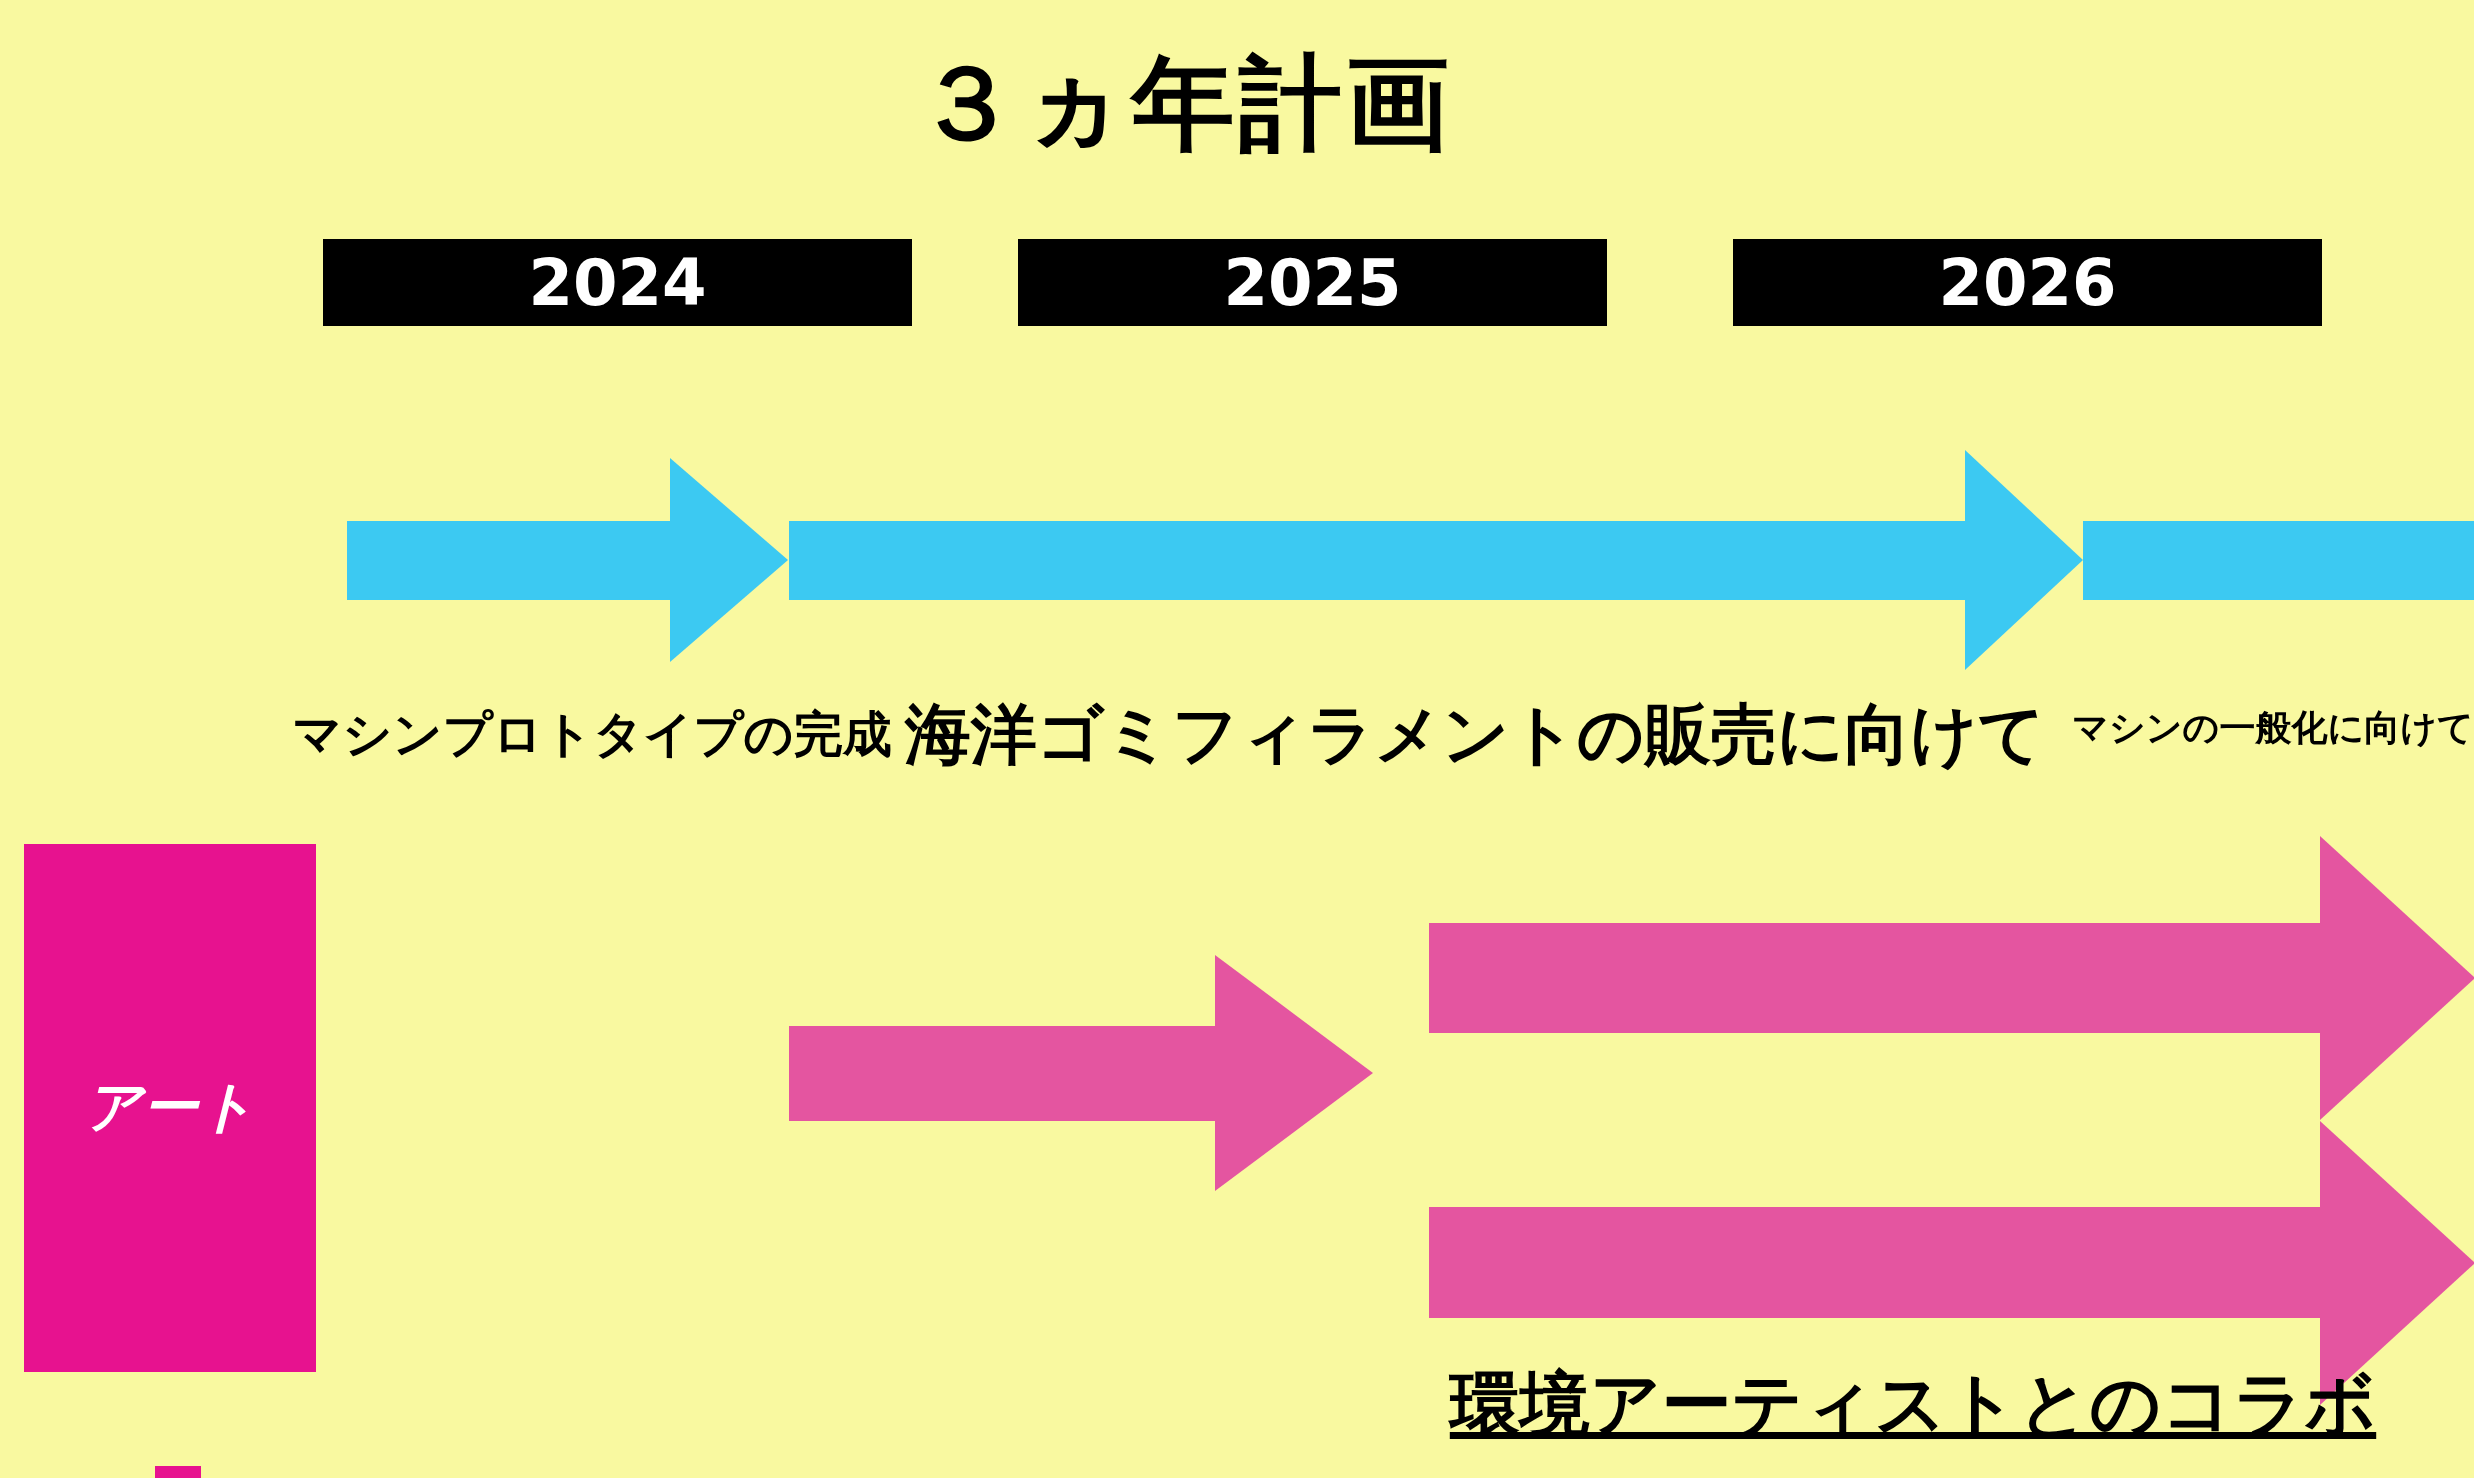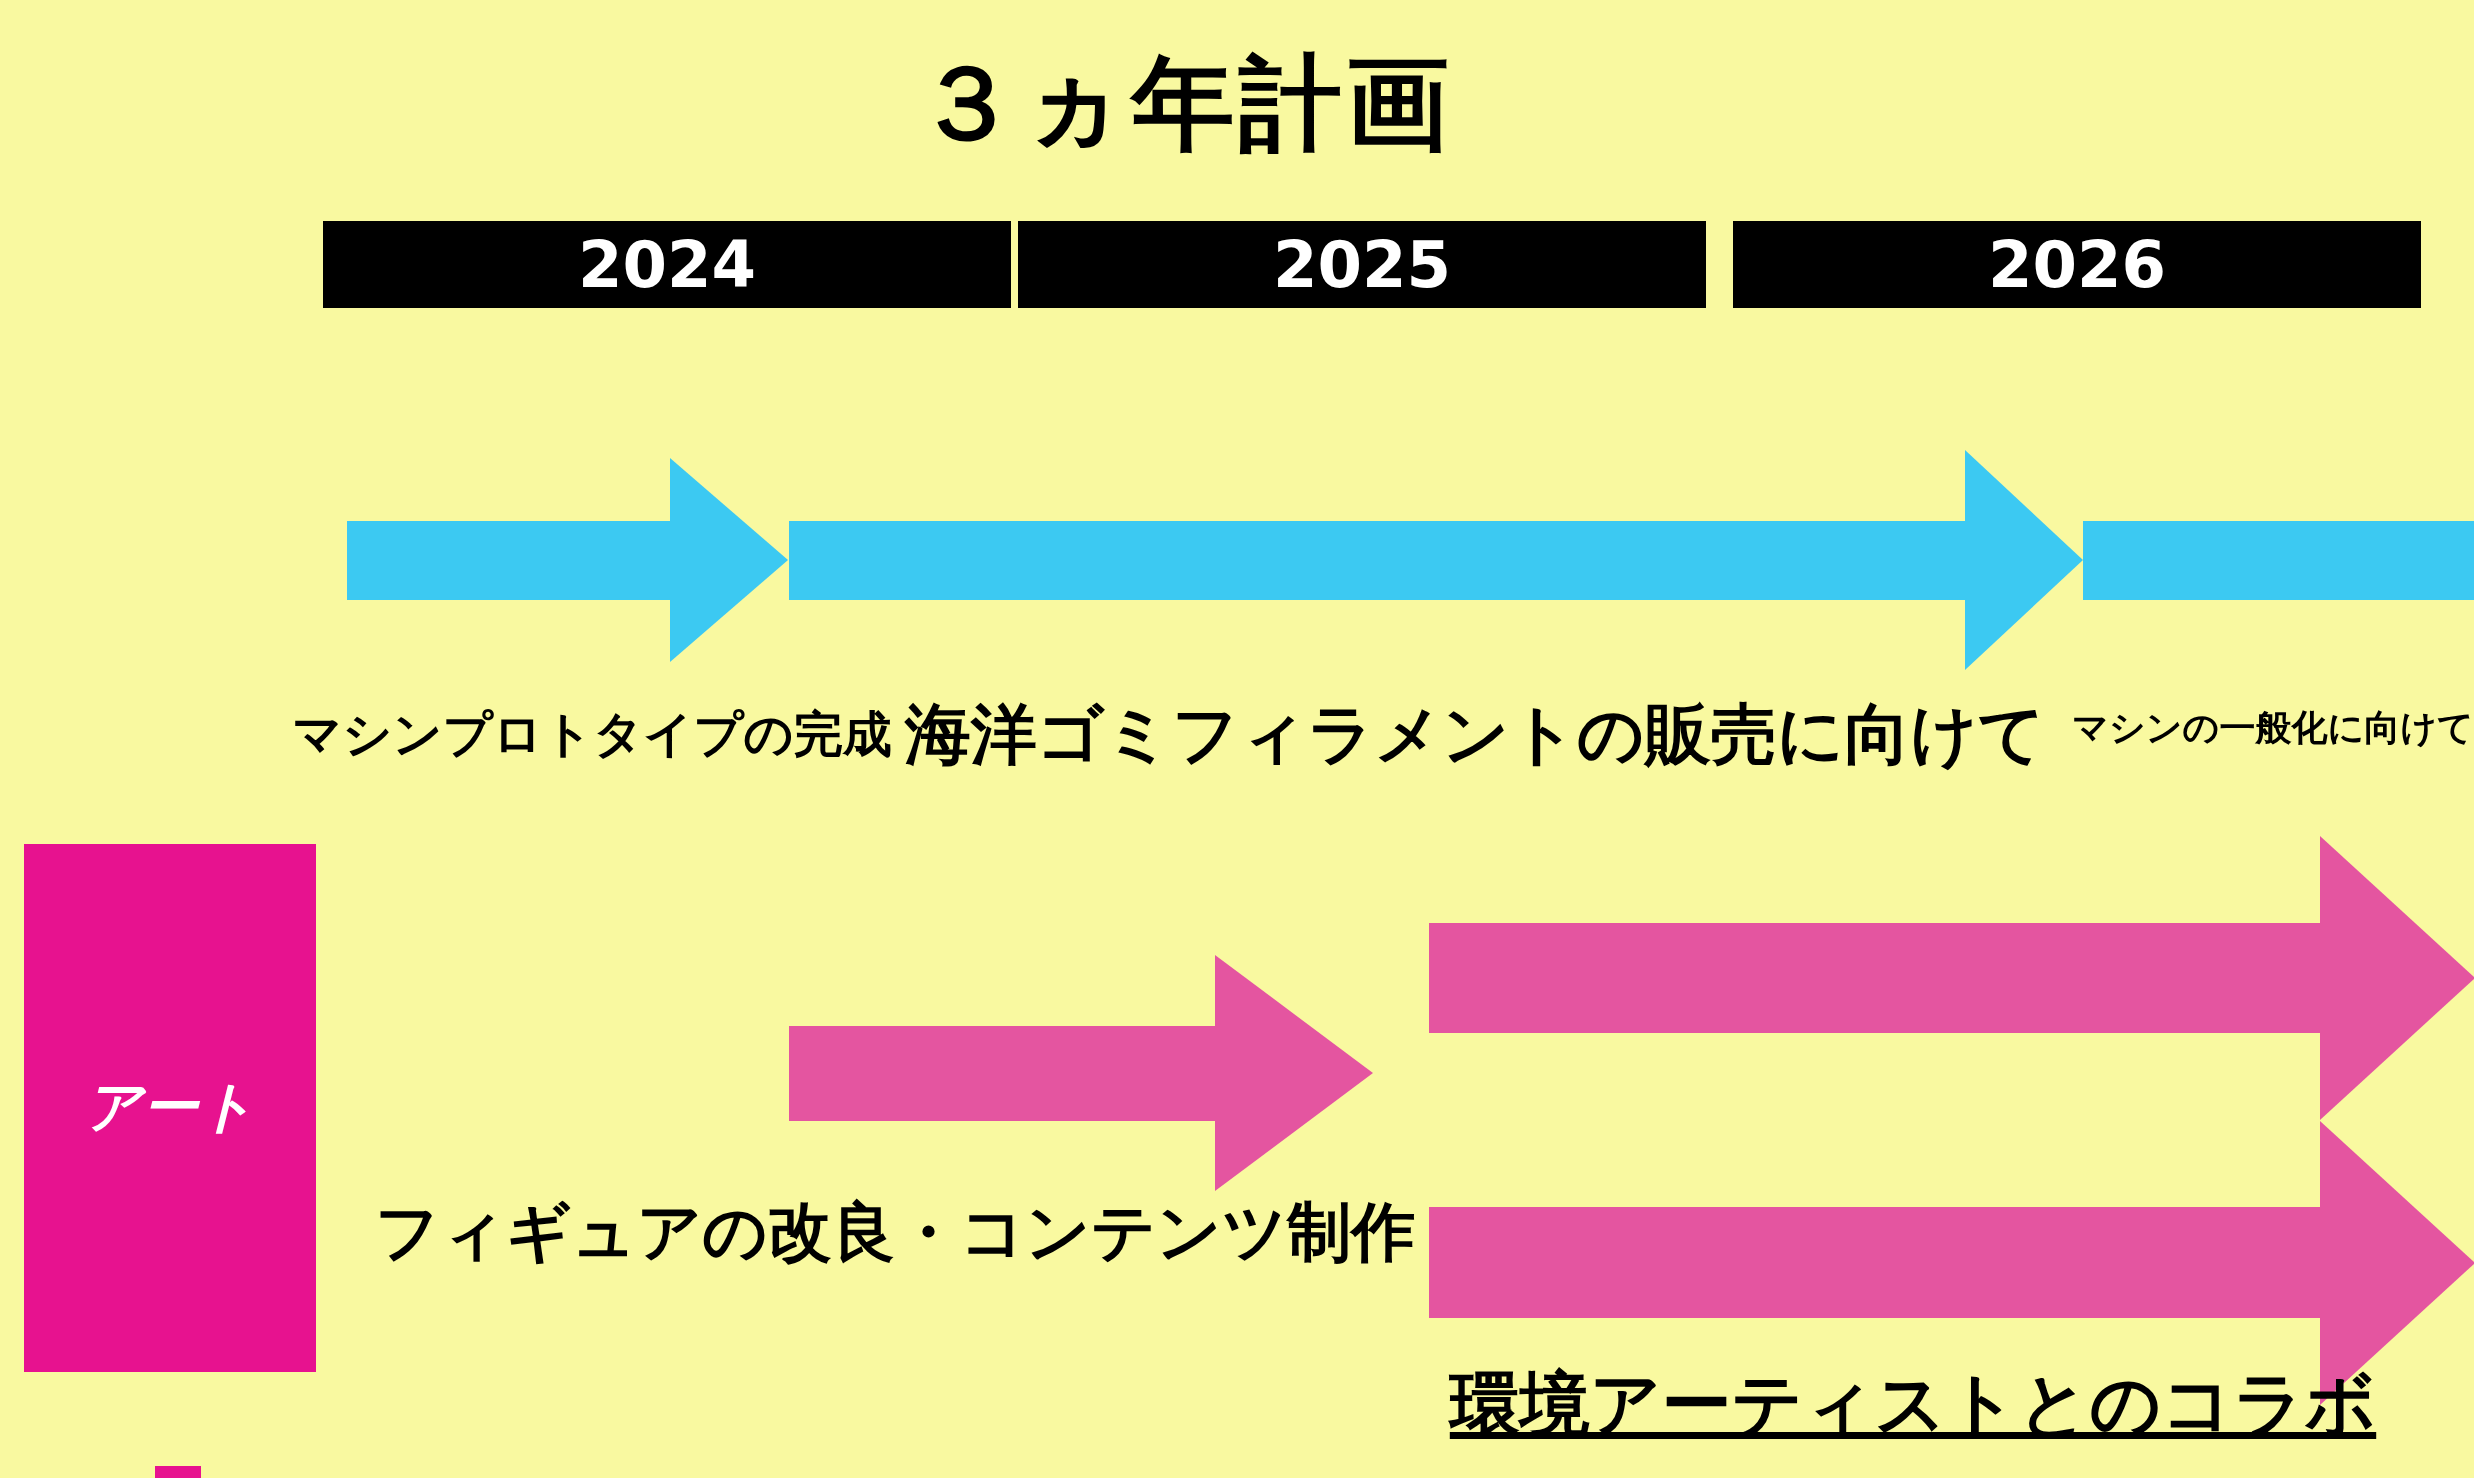--- a/index.html
+++ b/index.html
@@ -20,21 +20,21 @@
     font-family:"DejaVu Sans","Liberation Sans",sans-serif;
     color:var(--text);
   }
   .title {
     position:absolute; left:1184px; top:36px;
     transform:translateX(-50%);
     white-space:nowrap;
     font-size:103px; font-weight:800; letter-spacing:4.2px;
   }
   .yearbar {
-    position:absolute; top:221px; height:87px; width:688px;
+    position:absolute; top:239px; height:87px; width:589px;
     background:var(--year-bar); color:#ffffff;
     display:flex; align-items:center; justify-content:center;
     font-size:64px; font-weight:700;
   }
   .y2024 { left:323px; }
   .y2025 { left:1018px; }
   .y2026 { left:1705px;margin-left:28px; }
   .rowbox {
     position:absolute; left:24px; width:292px;
     display:flex; align-items:center; justify-content:center;
@@ -103,19 +103,18 @@
   <div class="caption tech-c2">海洋ゴミフィラメントの販売に向けて</div>
   <div class="caption tech-c3">マシンの一般化に向けて</div>
 
   <div class="abody a1-body"></div>
   <div class="ahead a1-head"></div>
   <div class="abody a2-body"></div>
   <div class="ahead a2-head"></div>
   <div class="abody a3-body"></div>
   <div class="ahead a3-head"></div>
 
-  <div class="caption art-c1">フィギュアの改良・コンテンツ制作</div>
   <div class="caption art-c3">環境アーティストとのコラボ</div>
 
   <div class="magenta-fragment"></div>
 
 </div>
 
 
 </body></html>

